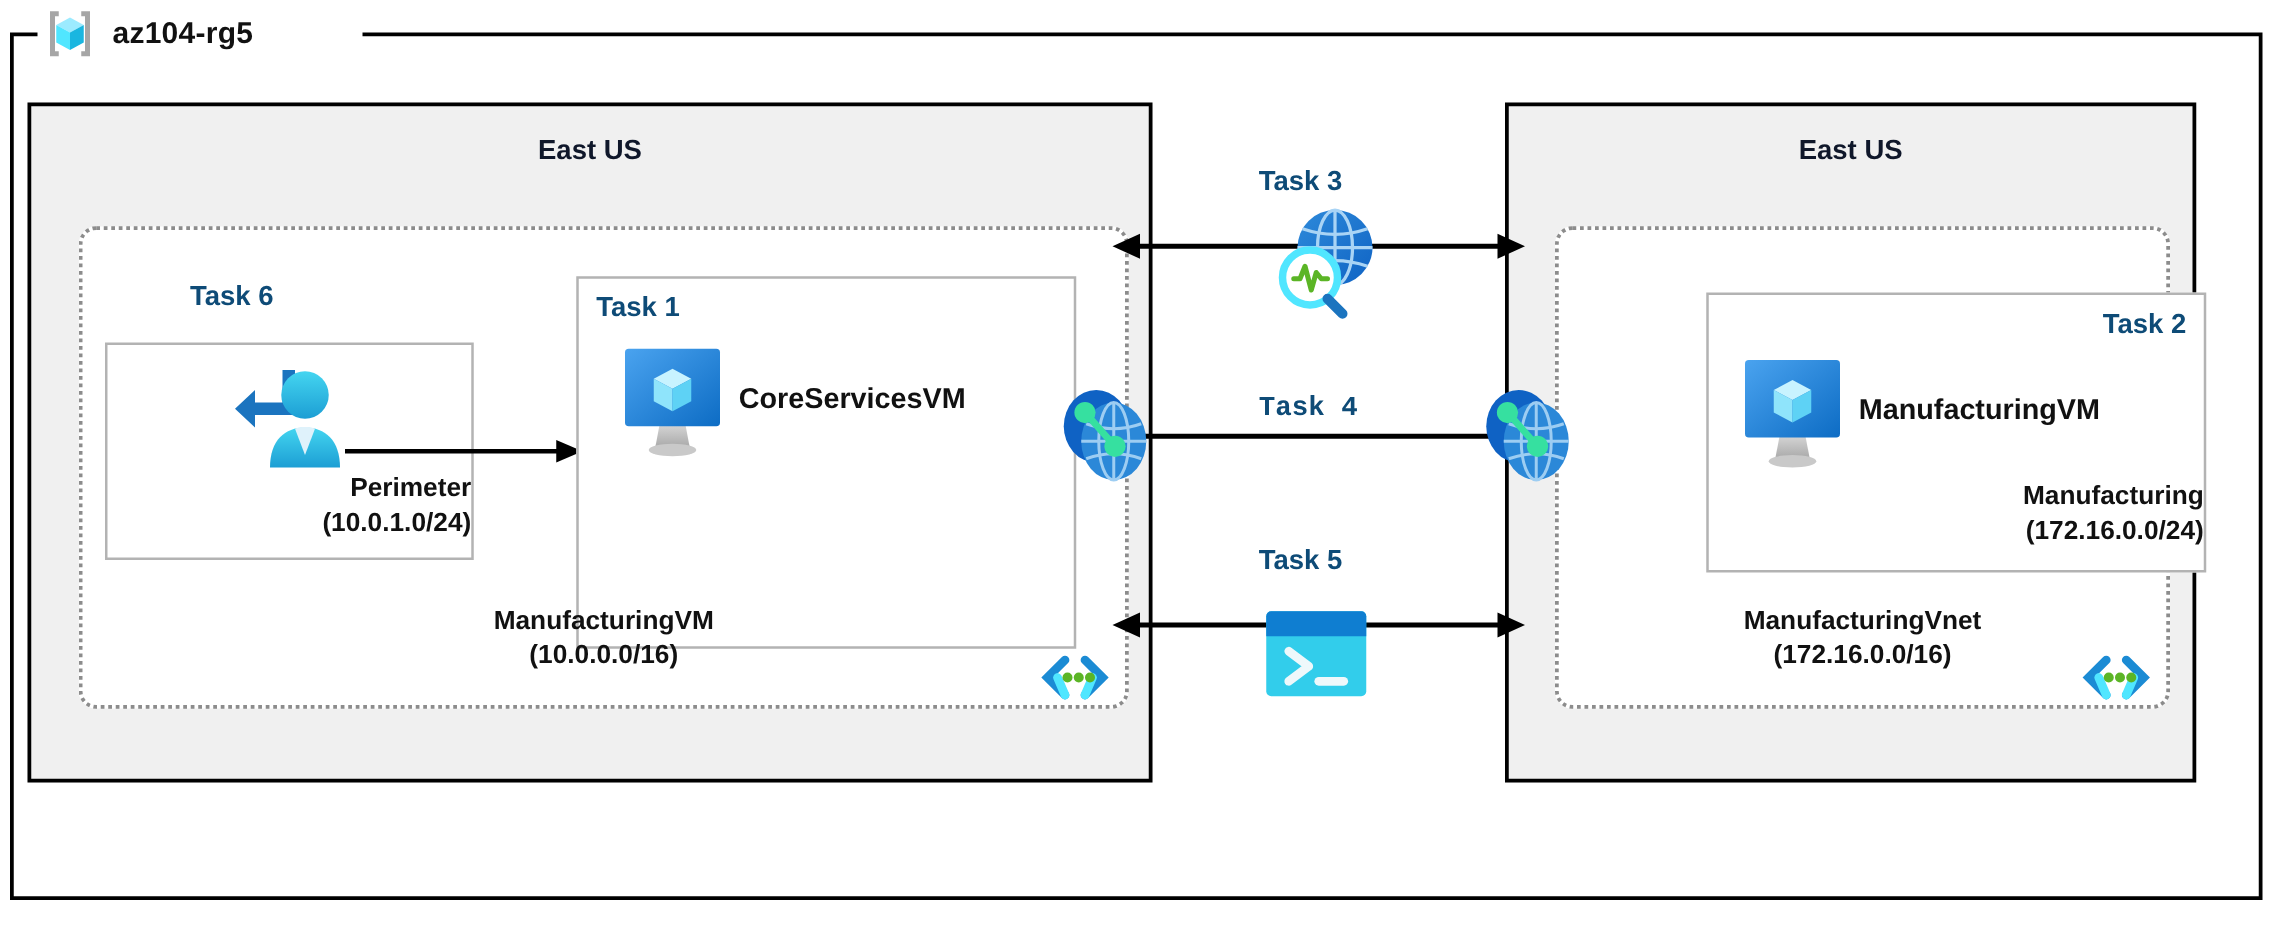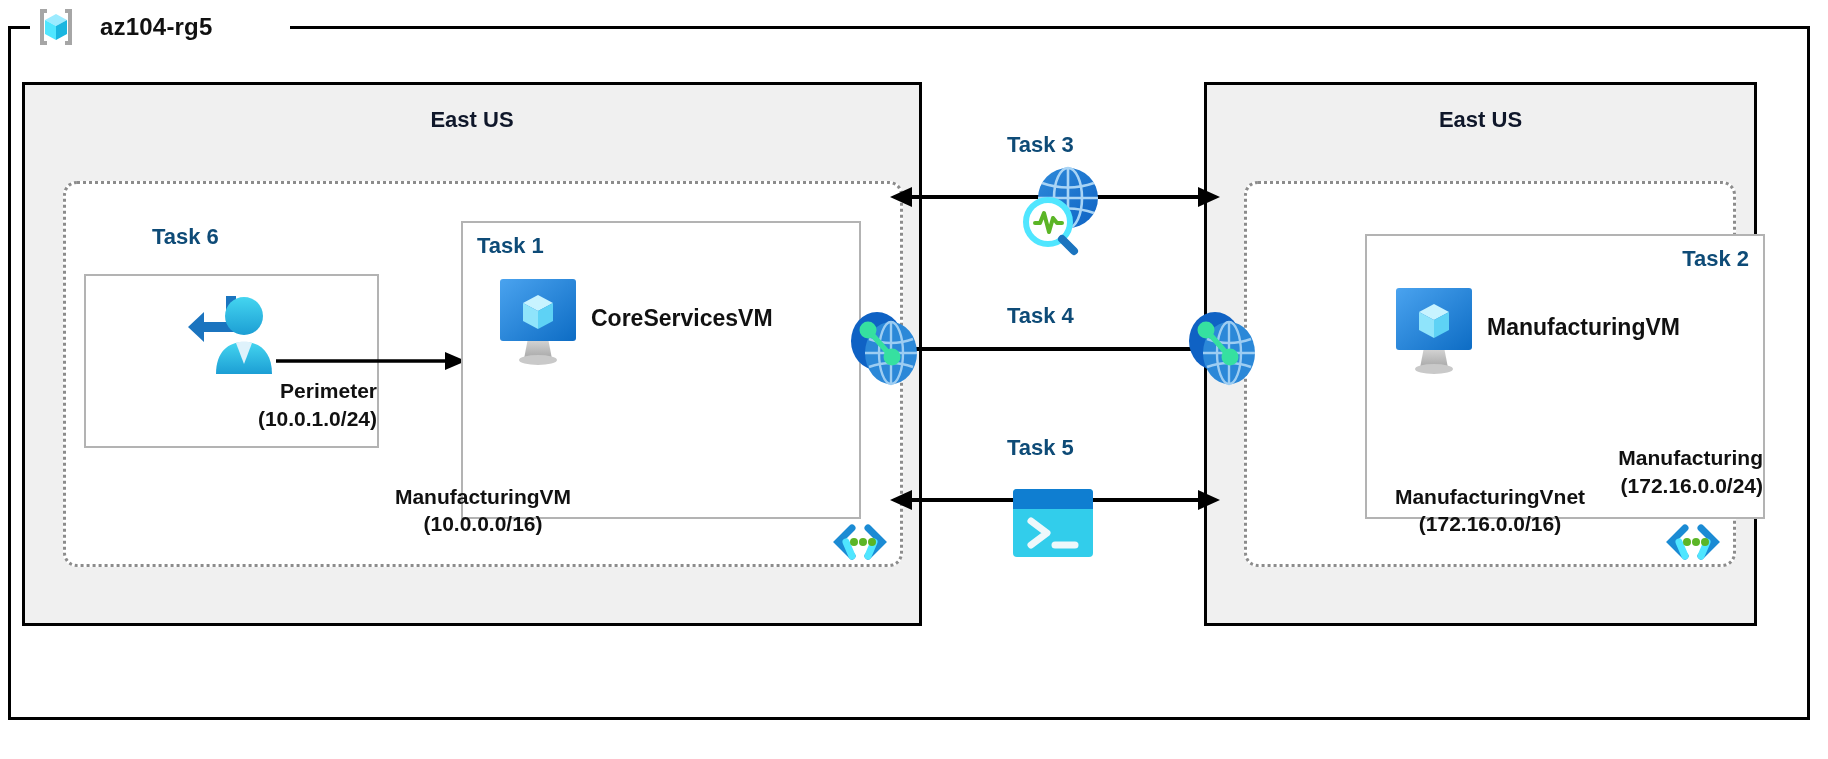--- a/index.html
+++ b/index.html
@@ -4,21 +4,21 @@
 <style>
   html,body{margin:0;padding:0;background:#ffffff;}
   body{width:1828px;height:759px;font-family:"Liberation Sans",sans-serif;-webkit-font-smoothing:antialiased;}
   #stage{position:relative;width:1828px;height:759px;overflow:hidden;background:#fff;}
 
   
   #rg-frame{position:absolute;left:8px;top:26px;width:1802px;height:694px;box-sizing:border-box;
             border:3px solid #000;background:transparent;}
   
   #rg-title-mask{position:absolute;left:30px;top:12px;width:260px;height:30px;background:#fff;}
-  #rg-title{position:absolute;left:34px;top:4px;height:46px;display:flex;align-items:center;gap:22px;}
+  #rg-title{position:absolute;left:34px;top:4px;height:46px;display:flex;align-items:center;gap:12px;}
   #rg-title .label{font-size:24px;font-weight:bold;color:#111;letter-spacing:.2px;}
 
   
   .region{position:absolute;box-sizing:border-box;border:3px solid #000;background:#f0f0f0;}
   #region-left{left:22px;top:82px;width:900px;height:544px;}
   #region-right{left:1204px;top:82px;width:553px;height:544px;}
   .region-title{position:absolute;left:0;right:0;top:22px;text-align:center;
                 font-size:22px;font-weight:bold;color:#0f172a;}
 
   
@@ -26,21 +26,21 @@
   #vnet-core{left:38px;top:96px;width:840px;height:386px;}
   #vnet-manu{left:37px;top:96px;width:492px;height:386px;}
   .vnet-label{position:absolute;left:0;right:0;text-align:center;font-size:21px;font-weight:bold;color:#111;line-height:1.28;}
   #vnet-core .vnet-label{bottom:26px;}
   #vnet-manu .vnet-label{bottom:26px;}
 
   
   .subnet{position:absolute;box-sizing:border-box;border:2px solid #b3b3b3;background:#ffffff;}
   #subnet-perimeter{left:18px;top:90px;width:295px;height:174px;}
   #subnet-core{left:395px;top:37px;width:400px;height:298px;}
-  #subnet-manufacturing{left:118px;top:50px;width:400px;height:285px;text-decoration:underline;}
+  #subnet-manufacturing{left:118px;top:50px;width:400px;height:224px;text-decoration:underline;}
   .subnet-foot{position:absolute;left:0;right:0;text-align:right;font-size:21px;font-weight:bold;color:#111;line-height:1.3;}
 
   
   .task{position:absolute;font-size:22px;font-weight:bold;color:#0e4b77;white-space:nowrap;}
 
   
   .vmname{position:absolute;font-size:23px;font-weight:bold;color:#111;white-space:nowrap;}
 
   
   .conn{position:absolute;}
@@ -256,21 +256,21 @@
         <path d="M24 53 Q50 44 76 53"></path>
         <line x1="50" y1="8" x2="50" y2="68"></line>
       </g>
 
       <circle cx="30" cy="62" r="22" fill="#fff" stroke="#50e6ff" stroke-width="6"></circle>
       <path d="M44 79 L56 91" stroke="#1b74bf" stroke-width="8" stroke-linecap="round"></path>
       <polyline points="17,63 22,63 26,53 31,72 35,58 39,63 44,63" fill="none" stroke="#5bb526" stroke-width="4" stroke-linejoin="round" stroke-linecap="round"></polyline>
     </svg>
   </div>
 
-  <div class="task" style="left:1007px;top:303px;">Task 4</div>
+  <div class="task" style="left:1007px;top:314px;font-family:Liberation Mono, monospace;">Task 4</div>
   <div class="conn" style="left:890px;top:337px;">
     <svg width="330" height="24">
       <line x1="18" y1="12" x2="312" y2="12" stroke="#000" stroke-width="4"></line>
       <path d="M0 12 L22 2 L22 22 Z" fill="#000"></path>
       <path d="M330 12 L308 2 L308 22 Z" fill="#000"></path>
     </svg>
   </div>
 
   <div class="icon" style="left:847px;top:307px;">
     <svg width="78" height="84" viewBox="0 0 78 84">

